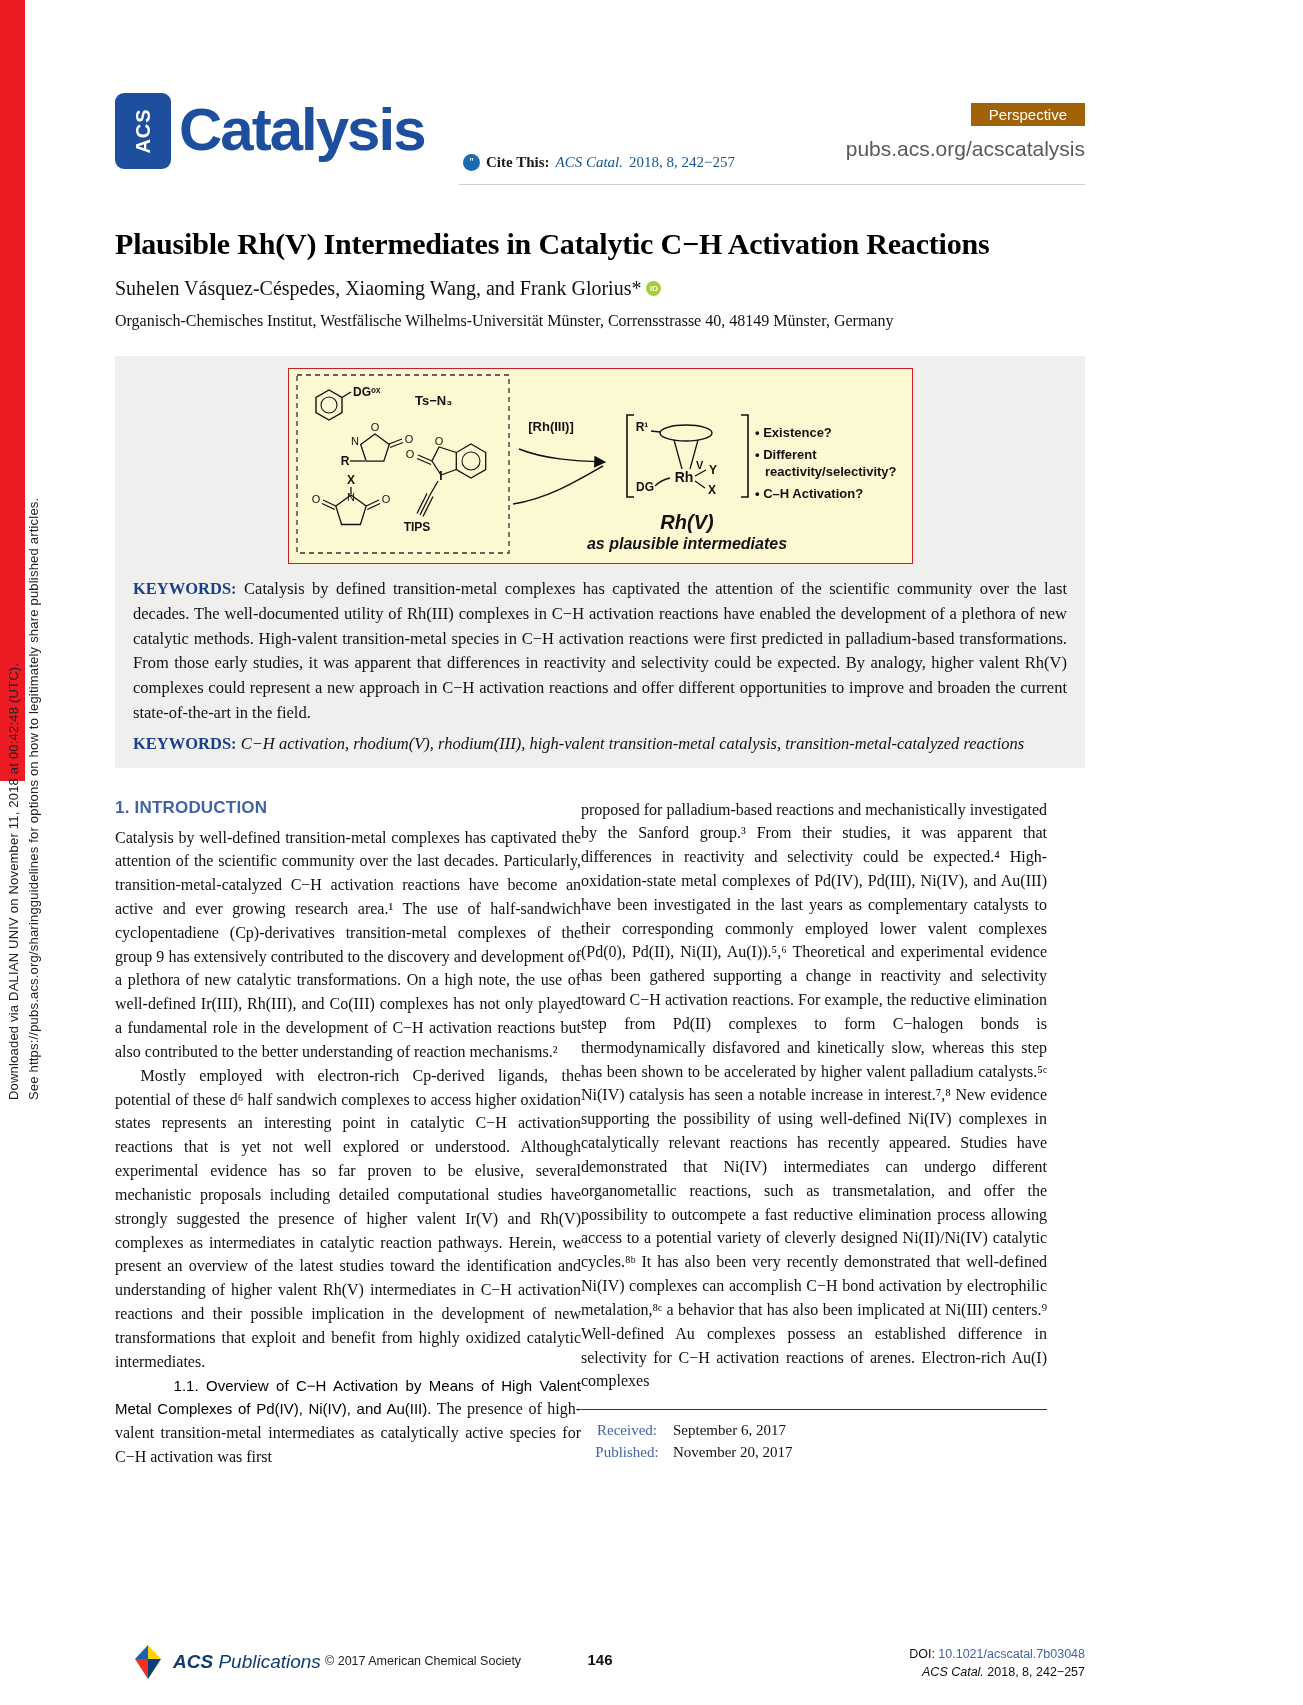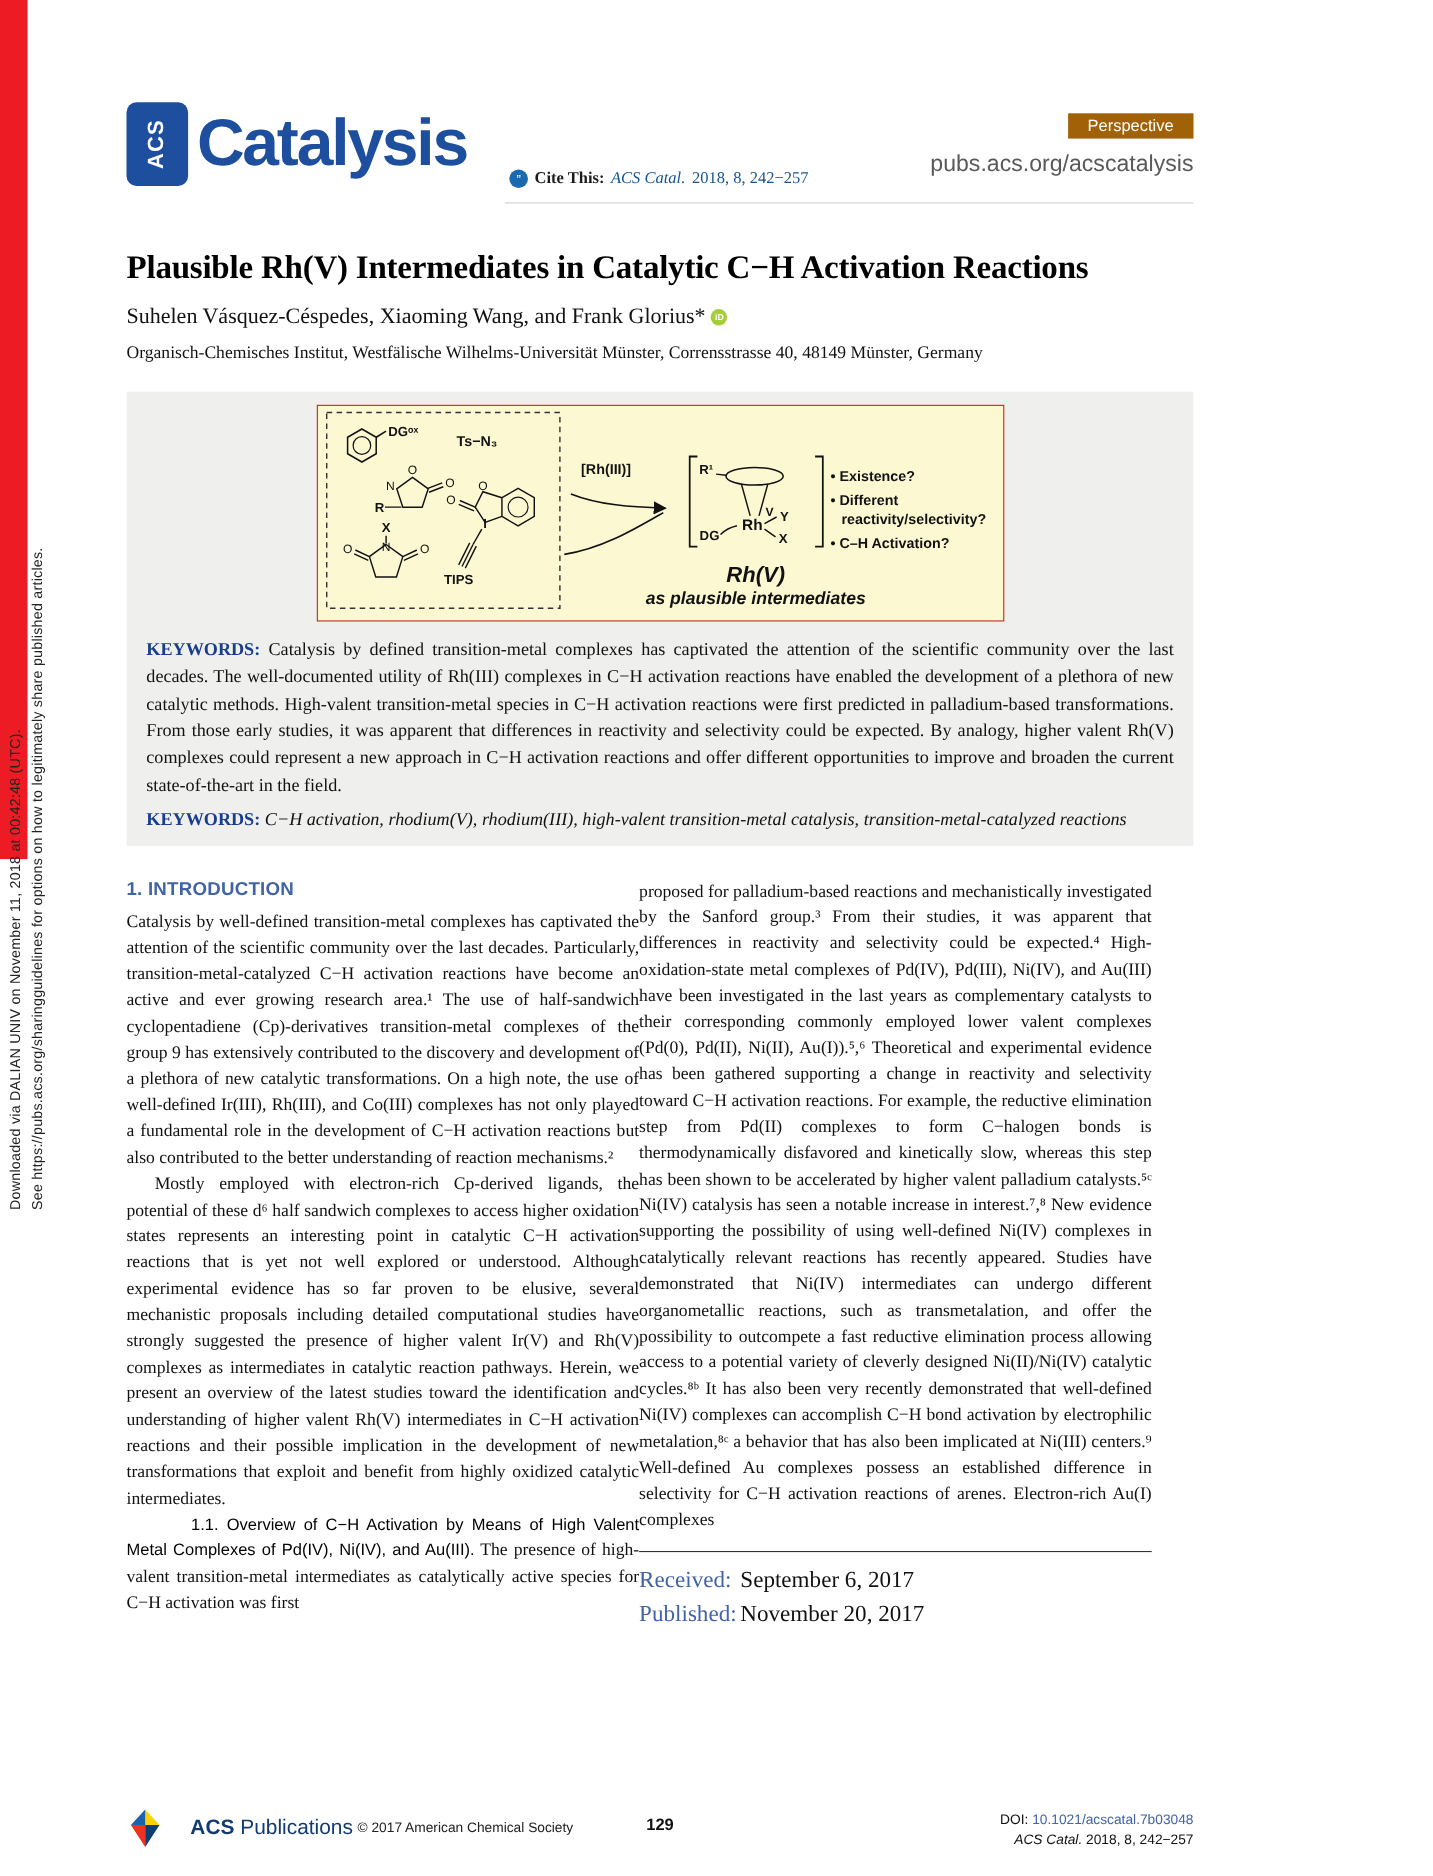--- a/index.html
+++ b/index.html
@@ -62,27 +62,27 @@
   .cols { display:flex; margin-top:30px; }
   .col { width:466px; }
   .sec-heading { font-family:"Liberation Sans", sans-serif; font-weight:bold; font-size:17px;
                  color:#4263a5; margin-bottom:8px; letter-spacing:.2px; }
   .body-p { font-size:16px; line-height:1.49; text-align:justify; color:#101010; }
   .body-p + .body-p { text-indent:1.6em; }
   .runin-heading { font-family:"Liberation Sans", sans-serif; font-weight:normal; font-size:15px; color:#000;margin-left:33px; }
 
   
   .dates-rule { border-top:1px solid #333; margin:16px 0 10px; }
-  .date-row { display:flex; font-size:21px; line-height:1.45; }
+  .date-row { display:flex; font-size:15px; line-height:1.45;text-align:center; }
   .date-label { width:92px; color:#4263a5; }
   .date-value { color:#111; }
 
   
   .footer { position:absolute; left:115px; top:1642px; width:970px; height:48px; }
-  .pub-logo { position:absolute; left:0; top:2px; display:flex; align-items:center; gap:24px; }
+  .pub-logo { position:absolute; left:16px; top:2px; display:flex; align-items:center; gap:8px;font-style:italic; }
   .pub-text { font-family:"Liberation Sans", sans-serif; font-size:19px; color:#123b70; }
   .pub-text b { font-weight:bold; }
   .copyright { position:absolute; left:210px; top:12px; font-family:"Liberation Sans", sans-serif;
                font-size:12.5px; color:#222; }
   .page-num { position:absolute; left:0; right:0; top:9px; text-align:center; font-weight:bold;
               font-size:15px; font-family:"Liberation Sans", sans-serif; color:#111; }
   .doi-block { position:absolute; right:0; top:4px; text-align:right;
                font-family:"Liberation Sans", sans-serif; font-size:12.5px; line-height:1.4; color:#111; }
   .doi-value { color:#4263a5; }
   .ref-journal { font-style:italic; }
@@ -241,20 +241,20 @@
     <div class="pub-logo">
       <svg width="34" height="36" viewBox="0 0 34 36">
         <polygon points="17,1 30,15 17,15" fill="#ffd200"></polygon>
         <polygon points="17,1 4,15 17,15" fill="#1b62ab"></polygon>
         <polygon points="4,15 17,35 17,15" fill="#ee3124"></polygon>
         <polygon points="30,15 17,35 17,15" fill="#0b3e75"></polygon>
       </svg>
       <span class="pub-text"><b>ACS</b><span> Publications</span></span>
     </div>
     <div class="copyright">© 2017 American Chemical Society</div>
-    <div class="page-num">129</div>
+    <div class="page-num">146</div>
     <div class="doi-block">
       <div><span>DOI: </span><span class="doi-value">10.1021/acscatal.7b03048</span></div>
       <div><span class="ref-journal">ACS Catal.</span><span> 2018, 8, 242−257</span></div>
     </div>
   </div>
 
 </div>
 
 </body></html>

